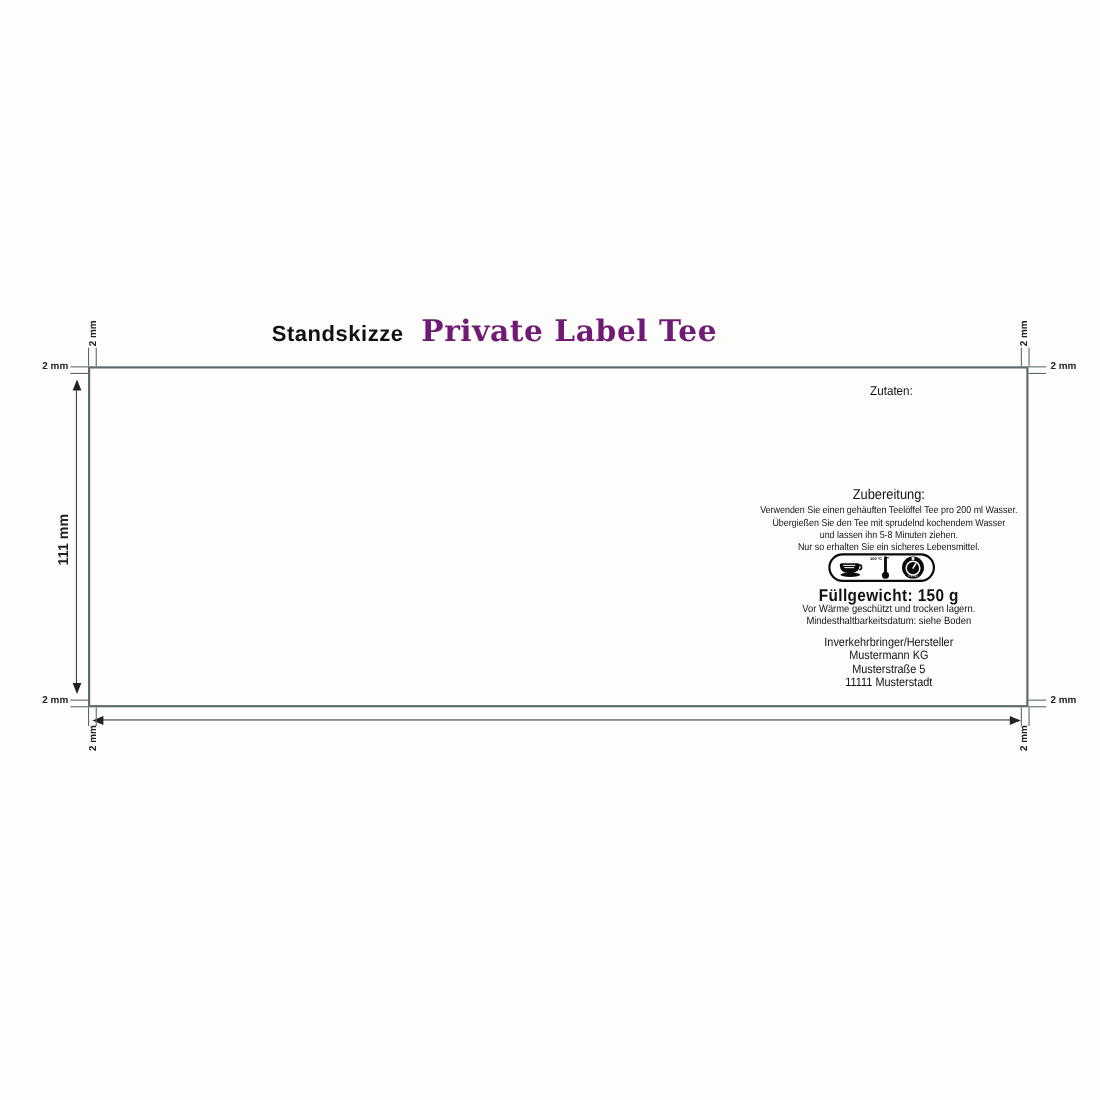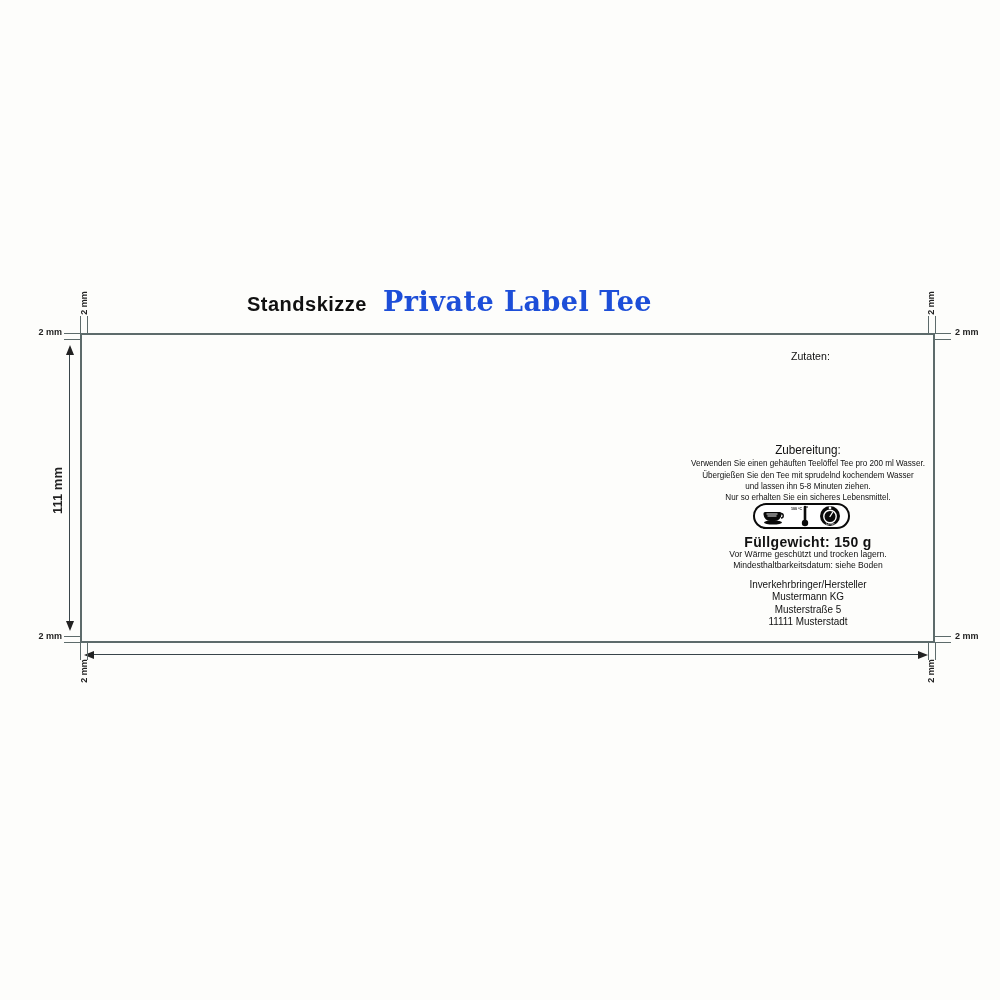--- a/index.html
+++ b/index.html
@@ -14,21 +14,21 @@
   #canvas{position:absolute;inset:0;}
 
   
   .title-row{
     position:absolute;left:0;top:286px;width:847px;
     display:flex;justify-content:center;align-items:baseline;gap:16px;margin-left:26px;
   }
   .title-left{font-size:20px;font-weight:bold;letter-spacing:0.5px;color:#111;}
   .title-right{
     font-family:"DejaVu Serif", serif;
-    font-size:27px;font-weight:bold;color:#1d4ed8;letter-spacing:0.5px;
+    font-size:27px;font-weight:bold;color:#701a75;letter-spacing:0.5px;
   }
 
   
   .sketch-rect{
     position:absolute;left:80px;top:333px;width:855px;height:310px;
     border:2px solid #5d6b6b;background:transparent;box-sizing:border-box;
   }
 
   
   .dim-line-v{position:absolute;left:69px;top:352px;height:274px;width:0;border-left:1.5px solid #39454a;}

